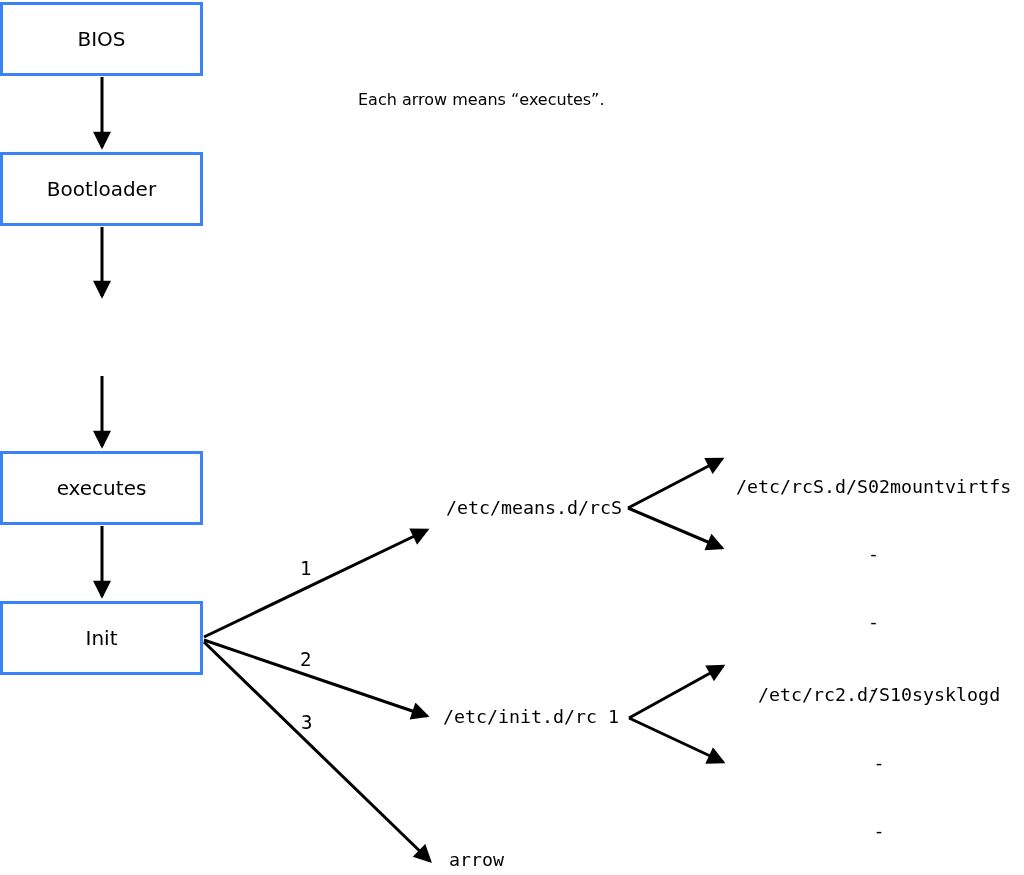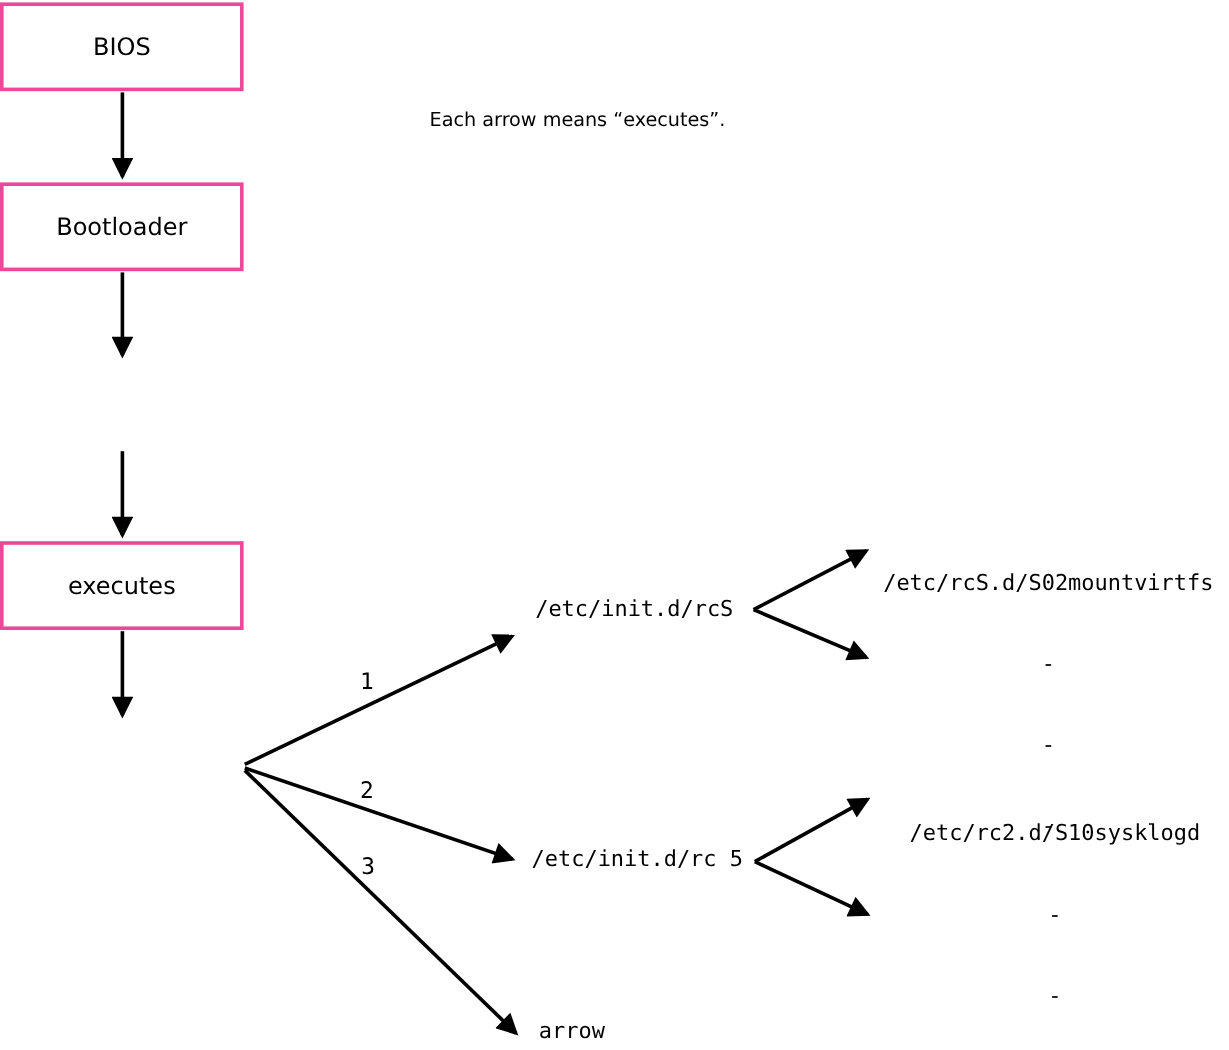--- a/index.html
+++ b/index.html
@@ -15,21 +15,21 @@
   svg.edges {
     position: absolute;
     left: 0; top: 0;
     width: 1024px; height: 875px;
   }
   .node-box {
     position: absolute;
     left: 0;
     width: 203px;
     height: 74px;
-    border: 3px solid #ec4899;
+    border: 3px solid #3b82f6;
     box-sizing: border-box;
     background: #ffffff;
     display: flex;
     align-items: center;
     justify-content: center;
     font-size: 20px;
   }
   .legend {
     position: absolute;
     left: 358px;
@@ -88,27 +88,30 @@
 
   <div class="node-box" style="top:2px">
     <span>BIOS</span>
   </div>
   <div class="node-box" style="top:152px">
     <span>Bootloader</span>
   </div>
   <div class="node-box" style="top:451px">
     <span>executes</span>
   </div>
+  <div class="node-box" style="top:601px">
+    <span>Init</span>
+  </div>
 
   <div class="edge-num" style="left:300px; top:557px">1</div>
   <div class="edge-num" style="left:300px; top:648px">2</div>
   <div class="edge-num" style="left:301px; top:711px">3</div>
 
-  <div class="target-label mono" style="left:446px; top:497px">/etc/init.d/rcS</div>
-  <div class="target-label mono" style="left:443px; top:706px">/etc/init.d/rc 5</div>
+  <div class="target-label mono" style="left:446px; top:497px">/etc/means.d/rcS</div>
+  <div class="target-label mono" style="left:443px; top:706px">/etc/init.d/rc 1</div>
   <div class="target-label mono" style="left:449px; top:849px">arrow</div>
 
   <div class="child-col mono" style="top:432px">
     <div class="child-line">/etc/rcS.d/S02mountvirtfs</div>
     <div class="child-line">-</div>
     <div class="child-line">-</div>
     <div class="child-line">-</div>
   </div>
 
   <div class="child-col child-col-2 mono" style="top:640px">

